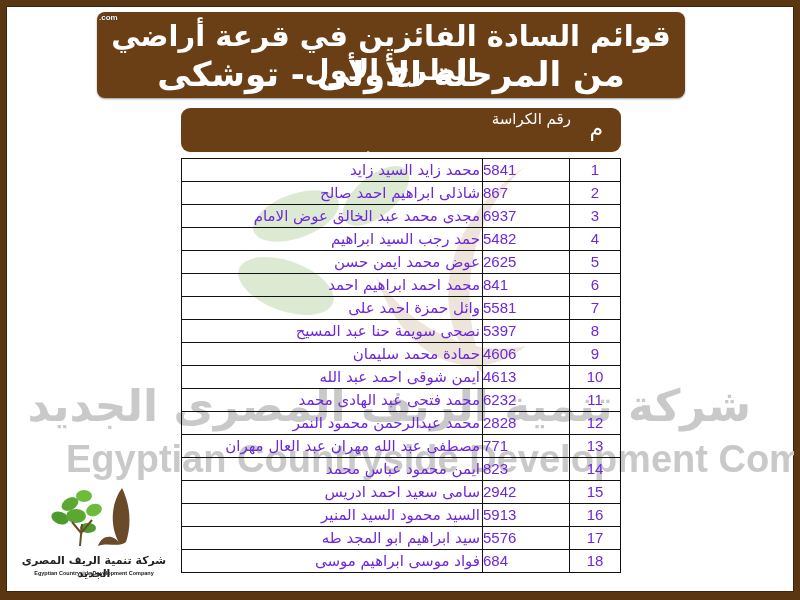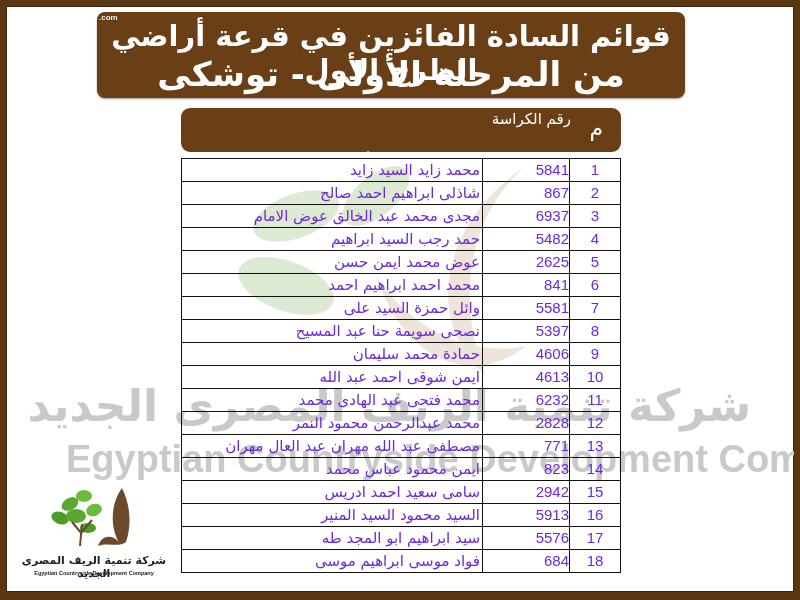--- a/index.html
+++ b/index.html
@@ -52,21 +52,21 @@
   table.winners {
     position: absolute; left: 175px; top: 152px;
     width: 440px; border-collapse: collapse; direction: rtl;
     background: transparent;
   }
   table.winners td {
     border: 1.5px solid #111; height: 22px; padding: 0;
     font-size: 15px; color: #6d28d9; line-height: 22px;
   }
   td.c-idx { width: 50px; text-align: center; font-family: "Liberation Sans", sans-serif; font-size: 17px; }
-  td.c-num { width: 86px; text-align: right; font-family: "Liberation Sans", sans-serif; font-size: 17px; border-radius: 11px; }
+  td.c-num { width: 86px; text-align: left; font-family: "Liberation Sans", sans-serif; font-size: 17px; border-radius: 11px; }
   td.c-name { text-align: right; padding-right: 2px !important; white-space: nowrap; overflow: hidden; }
   .logo {
     position: absolute; left: 8px; top: 478px; width: 160px; height: 100px;
   }
   .logo-ar { position: absolute; left: 0; top: 70px; width: 160px; text-align: center; font-size: 11px; font-weight: bold; color: #222; direction: rtl; }
   .logo-en { position: absolute; left: 0; top: 86px; width: 160px; text-align: center; font-size: 5.5px; font-weight: bold; color: #222; font-family: "Liberation Sans", sans-serif; }
 </style>
 </head>
 <body>
 
@@ -122,21 +122,21 @@
           <td class="c-name">عوض محمد ايمن حسن</td>
         </tr>
         <tr>
           <td class="c-idx">6</td>
           <td class="c-num">841</td>
           <td class="c-name">محمد احمد ابراهيم احمد</td>
         </tr>
         <tr>
           <td class="c-idx">7</td>
           <td class="c-num">5581</td>
-          <td class="c-name">وائل حمزة السيد على</td>
+          <td class="c-name">وائل حمزة احمد على</td>
         </tr>
         <tr>
           <td class="c-idx">8</td>
           <td class="c-num">5397</td>
           <td class="c-name">نصحى سويمة حنا عبد المسيح</td>
         </tr>
         <tr>
           <td class="c-idx">9</td>
           <td class="c-num">4606</td>
           <td class="c-name">حمادة محمد سليمان</td>

